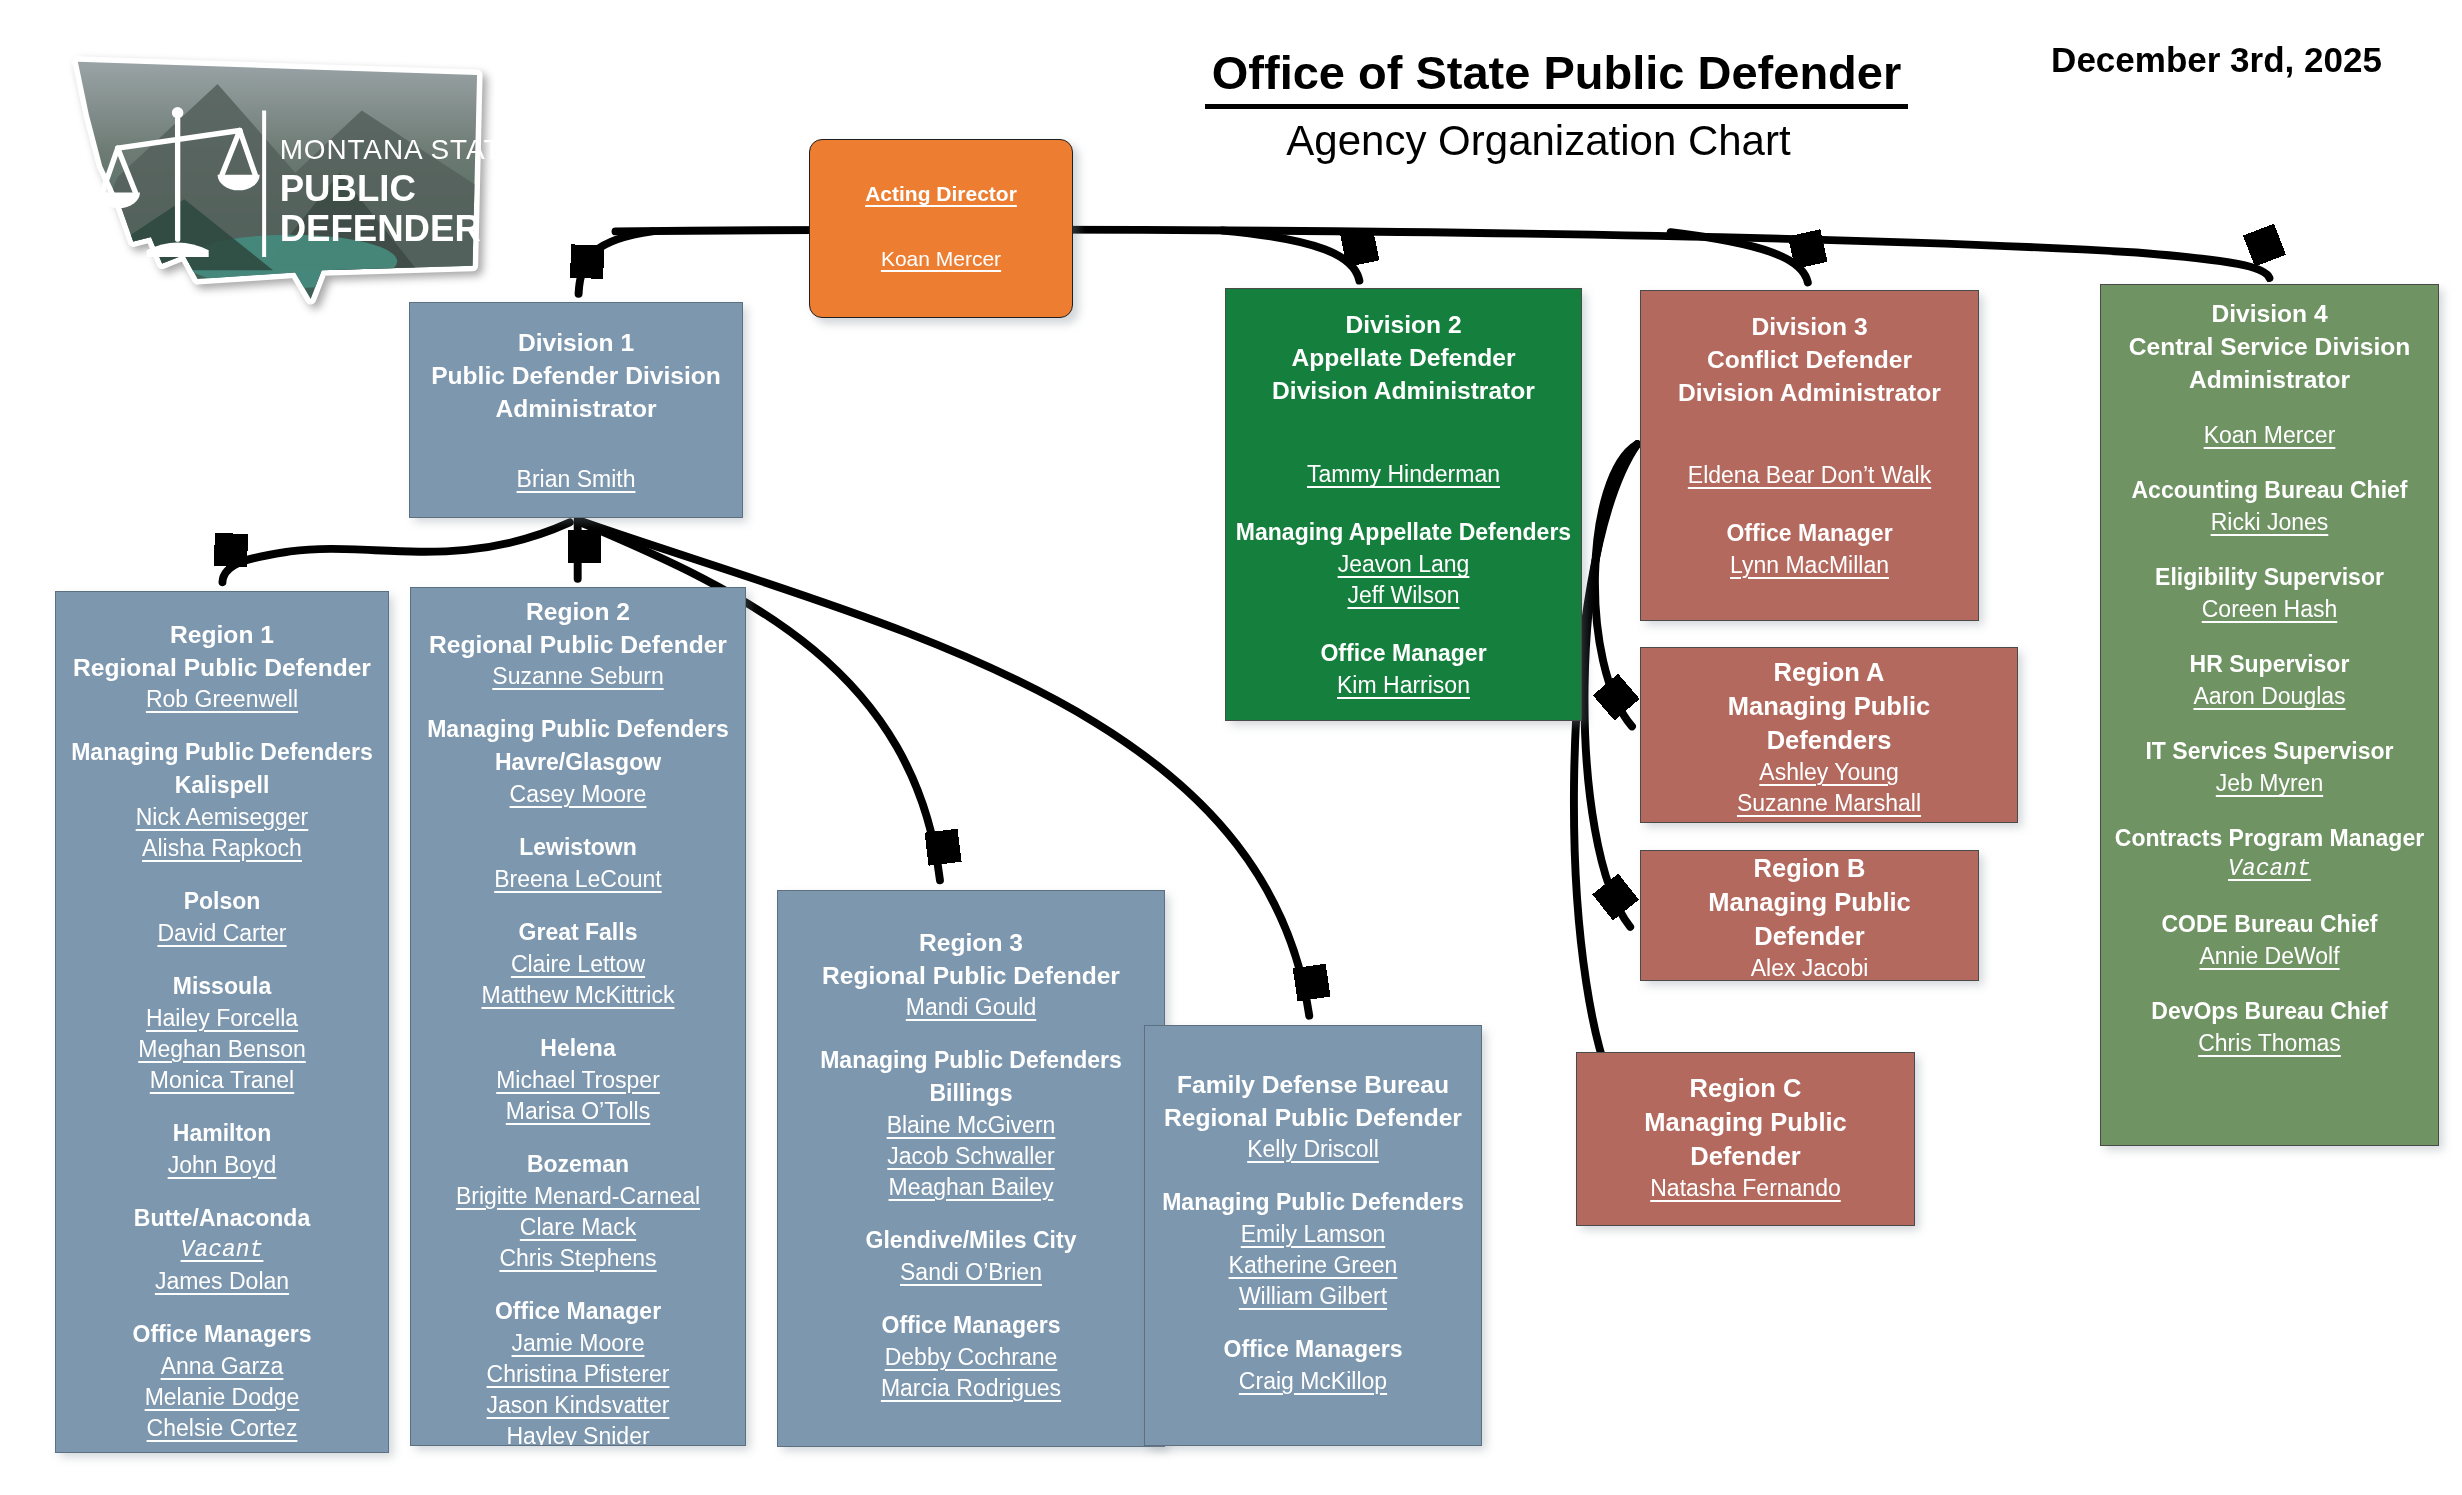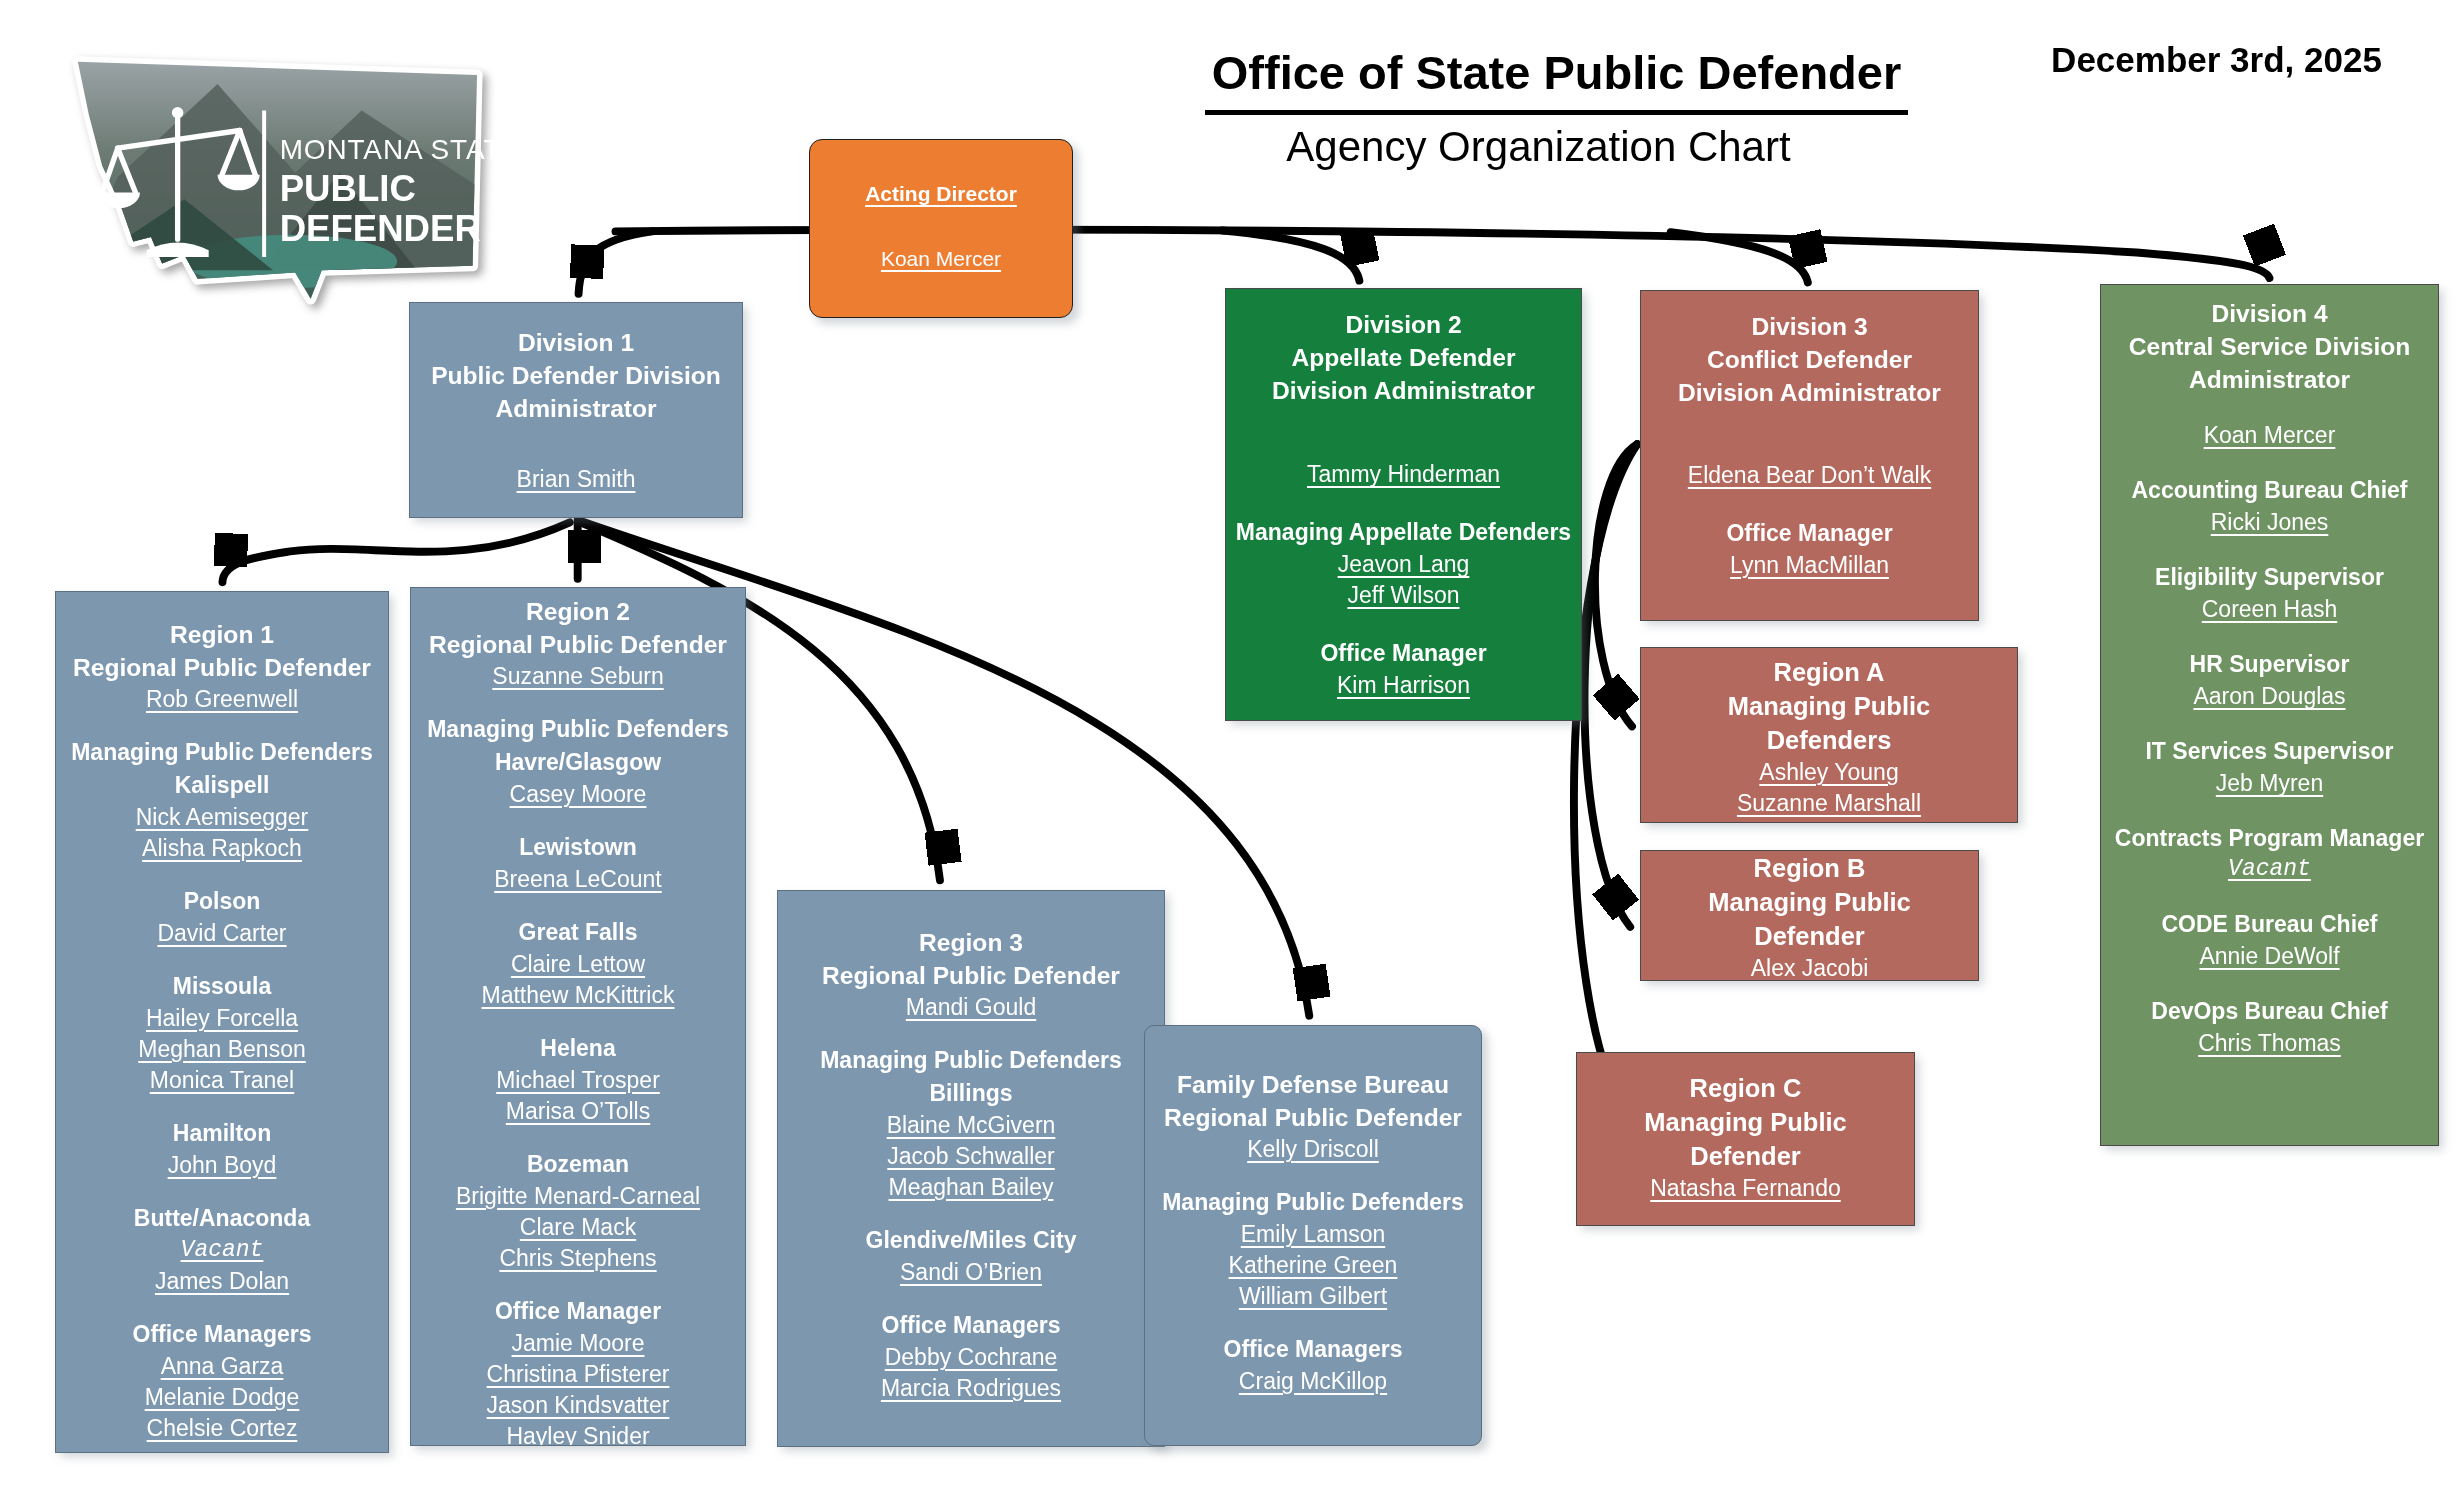--- a/index.html
+++ b/index.html
@@ -2,21 +2,21 @@
 <html style="font-size:14px"><head>
 <meta charset="utf-8">
 <style>
   html,body{margin:0;padding:0;background:#ffffff;width:2462px;height:1495px;overflow:hidden;
             font-family:"Liberation Sans",sans-serif;}
   #canvas{position:relative;width:2462px;height:1495px;background:#fff;}
 
   
   .title-block{position:absolute;left:1099px;top:47px;width:879px;text-align:center;color:#000;}
   .main-title{display:inline-block;font-size:47px;font-weight:bold;border-bottom:5.3px solid #000;
-              padding:0 7px 11px 7px;line-height:1.1;margin-left:36px;}
+              padding:0 7px 5px 7px;line-height:1.1;margin-left:36px;}
   .sub-title{font-size:42px;font-weight:400;margin-top:8.8px;line-height:1.15;}
   .date-block{position:absolute;left:2014px;top:40px;width:405px;text-align:center;
               font-size:35px;font-weight:bold;color:#000;}
 
   
   #connectors{position:absolute;left:0;top:0;z-index:1;}
   #connectors path{stroke:#000;stroke-width:9;fill:none;stroke-linecap:round;}
 
   
   .box{position:absolute;z-index:2;color:#fff;text-align:center;box-sizing:border-box;
@@ -45,21 +45,21 @@
   .pos-division2{left:1181px;top:288px; width:357px; height:433px; padding-top:19.3px;}
   .pos-division2 .ln-sp{height:26px;}
   .pos-division3{left:1640px;top:290px; width:339px; height:331px; padding-top:19.3px;}
   .pos-division3 .ln-sp{height:25.5px;}
   .pos-division4{left:2100px;top:284px; width:339px; height:862px; padding-top:12.3px;}
   .pos-division4 .ln-sp{height:23px;}
   .pos-division4 .ln-h{line-height:32px;} .pos-division4 .ln-n{line-height:32px;}
   .pos-region1  {left:55px;  top:591px; width:334px; height:862px; padding-top:26px;}
   .pos-region2  {left:410px; top:587px; width:336px; height:859px; padding-top:7px;}
   .pos-region3  {left:777px; top:890px;width:388px; height:557px; padding-top:35px;}
-  .pos-fdb      {left:1144px;top:1025px;width:338px; height:421px; padding-top:42px;border-radius:10px;}
+  .pos-fdb      {left:1144px;top:1025px;width:338px; height:421px; padding-top:42px;}
   .pos-regionA  {left:1640px;top:647px; width:378px; height:176px; padding-top:7px;}
   .pos-regionB  {left:1640px;top:850px; width:339px; height:131px; }
   .pos-regionC  {left:1576px;top:1052px;width:339px; height:174px; padding-top:17.6px;}
   .pos-regionA .ln-t,.pos-regionB .ln-t,.pos-regionC .ln-t{font-size:25.5px;line-height:34px;}
 
   
   #logo{position:absolute;left:51px;top:44px;z-index:2;}
 </style>
 </head>
 <body>

